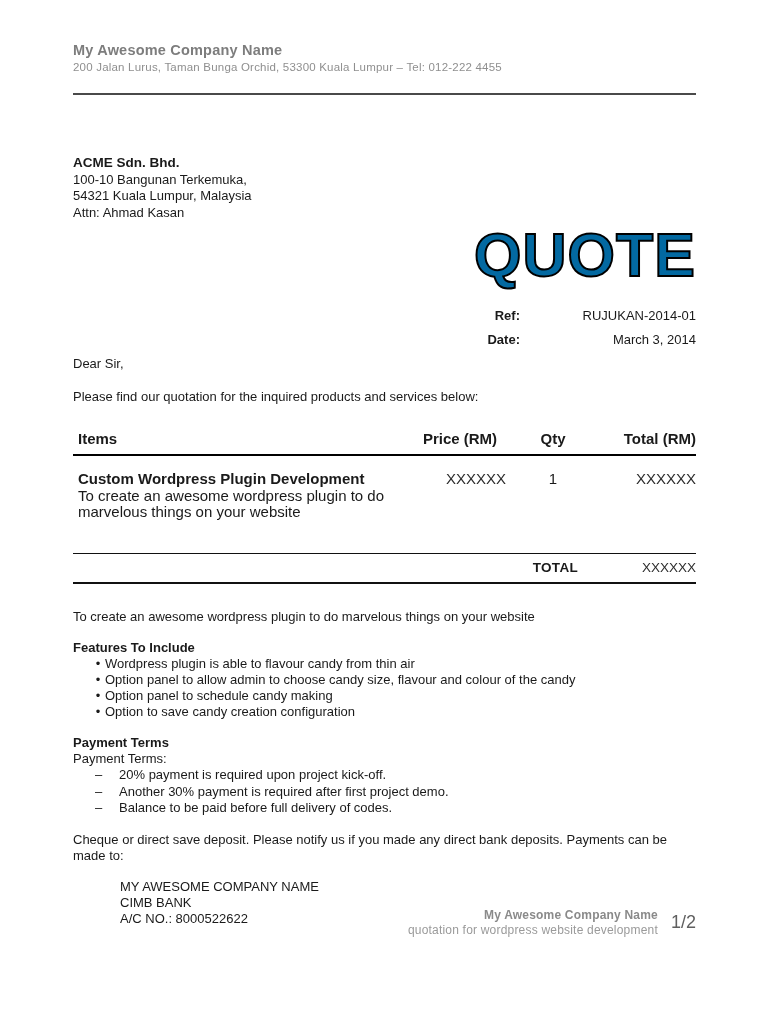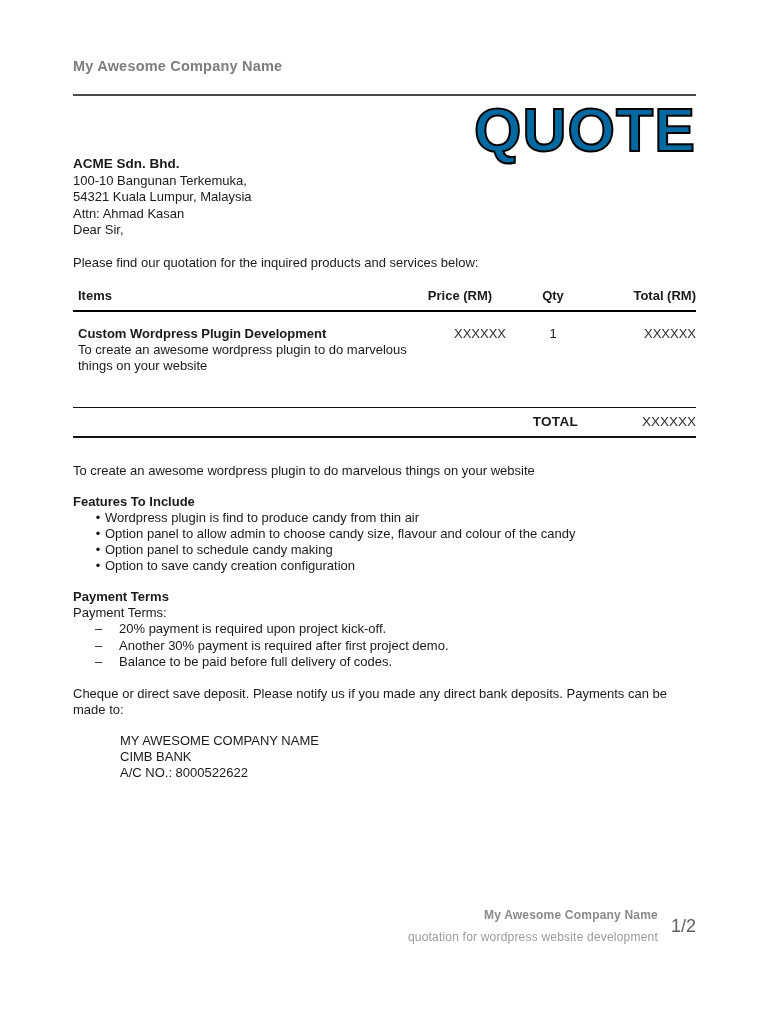--- a/index.html
+++ b/index.html
@@ -6,51 +6,51 @@
   html, body { background: #ffffff; }
   body {
     width: 768px; height: 1024px;
     font-family: "Liberation Sans", sans-serif;
     color: #1a1a1a;
     position: relative;
     overflow: hidden;
   }
   .page {
     position: absolute; inset: 0;
-    padding: 58px 72px 0 73px;
+    padding: 42px 72px 0 73px;
   }
   
   .letterhead-name {
     font-size: 14.5px; font-weight: bold; color: #7d7d7d; letter-spacing: .2px;
   }
   .letterhead-addr {
     font-size: 11.5px; color: #8f8f8f; margin-top: 3px; letter-spacing: .2px;
   }
   .rule-top {
     border: 0; border-top: 2.5px solid #4a4a4a; margin-top: 20px;
   }
   
-  .head-row { display: flex; justify-content: space-between; }
+  .head-row { display: flex; justify-content: space-between; flex-direction: column; }
   .recipient { margin-top: 60px; font-size: 13px; line-height: 16.5px; }
   .recipient-name { font-weight: bold; font-size: 13.5px; }
   .head-right { text-align: right; }
   .quote-title {
     font-size: 61px; font-weight: 900; letter-spacing: 1px;
     line-height: 1; margin-top: 4px; color: #0369a1;
     -webkit-text-stroke: 2px #000;
   }
   .meta { margin-top: 22px; font-size: 13px; }
   .meta-row { display: flex; justify-content: flex-end; margin-bottom: 9px; }
   .meta-label { font-weight: bold; text-align: right; width: 60px; }
   .meta-value { width: 176px; text-align: right; }
   
   .salutation { font-size: 13px; }
   .intro { margin-top: 18px; font-size: 13px; }
   
-  .items-table { width: 100%; margin-top: 18px; border-collapse: collapse; font-size: 13px; }
+  .items-table { width: 100%; margin-top: 26px; border-collapse: collapse; font-size: 15px; }
   .items-table th { padding: 0 0 7px 0; border-bottom: 2px solid #000; }
   .th-items   { text-align: left; padding-left: 5px !important; }
   .th-price   { text-align: center; width: 92px; }
   .th-qty     { text-align: center; width: 72px; padding-left: 22px !important; }
   .th-total   { text-align: right; width: 118px; }
   .items-table td { vertical-align: top; padding-top: 14px; }
   .cell-item  { padding-left: 5px; }
   .item-title { font-weight: bold; }
   .item-desc  { font-weight: normal; margin-top: 1px; line-height: 15.5px; max-width: 370px; }
   .cell-price { text-align: right; color: #2d2d2d; }
@@ -77,42 +77,53 @@
   .d-glyph { width: 16px; text-align: left;  margin-left: 22px; margin-right: 8px; flex: 0 0 auto; }
   ul.bullets li span.b-text { flex: 1; }
   .bank-block { margin-top: 15px; margin-left: 47px; line-height: 16px; }
   
   .footer {
     position: absolute; right: 72px; top: 908px;
     display: flex; align-items: center;
   }
   .footer-text { text-align: right; }
   .footer-company { font-size: 12px; font-weight: bold; color: #8a8a8a; letter-spacing: .2px; }
-  .footer-subtitle { font-size: 12px; color: #9a9a9a; margin-top: 8px; letter-spacing: .2px; }
+  .footer-subtitle { font-size: 12px; color: #9a9a9a; margin-top: 1px; letter-spacing: .2px; }
   .footer-page { font-size: 18px; color: #5f5f5f; margin-left: 13px; }
 </style>
 </head>
 <body>
 
 <div class="page">
 
   <div>
     <div class="letterhead-name">My Awesome Company Name</div>
+    <div class="letterhead-addr">200 Jalan Lurus, Taman Bunga Orchid, 53300 Kuala Lumpur – Tel: 012-222 4455</div>
   </div>
   <hr class="rule-top">
 
   <div class="head-row">
     <div class="recipient">
       <div class="recipient-name">ACME Sdn. Bhd.</div>
       <div>100-10 Bangunan Terkemuka,</div>
       <div>54321 Kuala Lumpur, Malaysia</div>
       <div>Attn: Ahmad Kasan</div>
     </div>
     <div class="head-right">
       <div class="quote-title">QUOTE</div>
+      <div class="meta">
+        <div class="meta-row">
+          <span class="meta-label">Ref:</span>
+          <span class="meta-value">RUJUKAN-2014-01</span>
+        </div>
+        <div class="meta-row">
+          <span class="meta-label">Date:</span>
+          <span class="meta-value">March 3, 2014</span>
+        </div>
+      </div>
     </div>
   </div>
 
   <div class="salutation">Dear Sir,</div>
   <div class="intro">Please find our quotation for the inquired products and services below:</div>
 
   <table class="items-table">
     <thead>
       <tr>
         <th class="th-items">Items</th>
@@ -141,21 +152,21 @@
 
   <div class="section mt-scope">
     <div>To create an awesome wordpress plugin to do marvelous things on your website</div>
   </div>
 
   <div class="section mt-section">
     <div class="section-heading">Features To Include</div>
     <ul class="bullets">
       <li>
           <span class="b-glyph">•</span>
-          <span class="b-text">Wordpress plugin is find to produce candy from thin air</span>
+          <span class="b-text">Wordpress plugin is able to flavour candy from thin air</span>
         </li>
       <li>
           <span class="b-glyph">•</span>
           <span class="b-text">Option panel to allow admin to choose candy size, flavour and colour of the candy</span>
         </li>
       <li>
           <span class="b-glyph">•</span>
           <span class="b-text">Option panel to schedule candy making</span>
         </li>
       <li>

